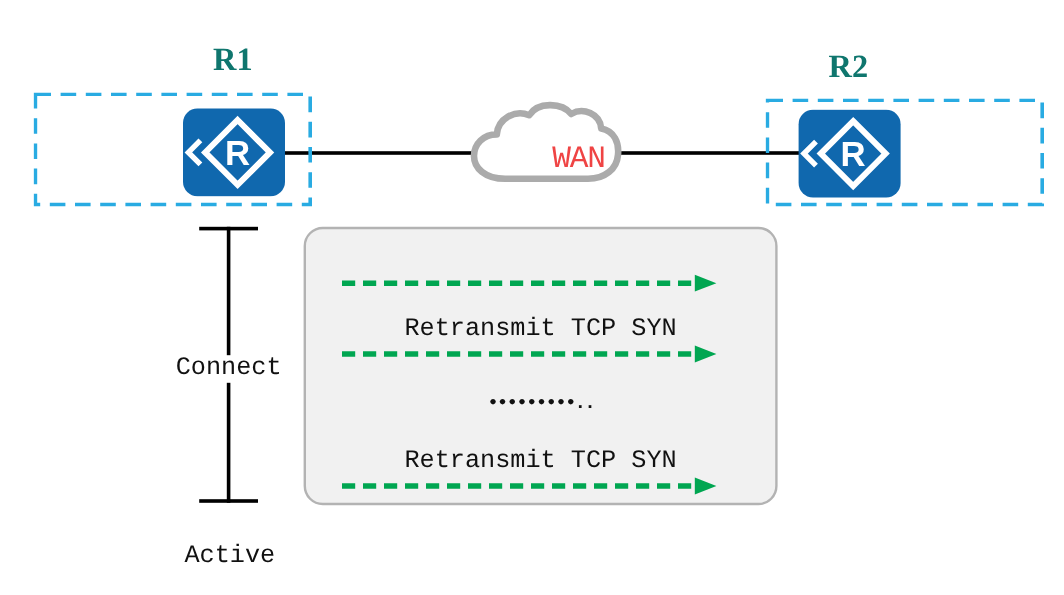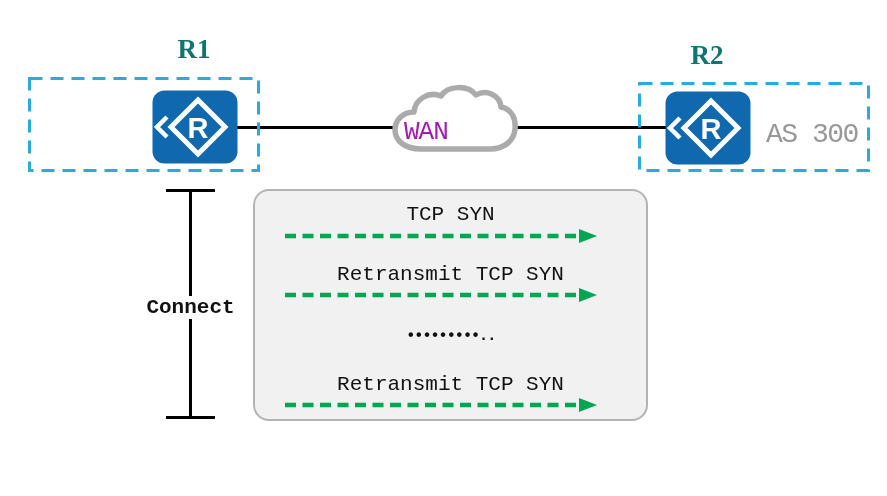--- a/index.html
+++ b/index.html
@@ -10,21 +10,21 @@
   }
   .abs{position:absolute;}
   .node-title{
     font-family:"Liberation Serif","DejaVu Serif",serif;
     font-size:27px;font-weight:600;text-align:center;color:#0f766e;
   }
   .as-label{
     font-size:28px;letter-spacing:-1.5px;color:#989898;white-space:nowrap;
   }
   .wan-label{
-    font-size:26px;letter-spacing:-1px;text-align:left;color:#a21caf;
+    font-size:26px;letter-spacing:-1px;text-align:right;color:#ef4444;
   }
   .conn-line{background:#000;height:2.5px;}
   .vbar{background:#000;}
   .state-label{
     font-size:21px;text-align:center;background:#ffffff;color:#111;
     line-height:23px;
   }
   .msg-panel{
     background:#f1f1f1;border:2px solid #b3b3b3;border-radius:16px;
   }
@@ -50,21 +50,20 @@
   <div class="abs node-title" style="left:663px;top:40px;width:88px;">R2</div>
 
   <svg class="abs" style="left:28px;top:77px;" width="232" height="95">
     <rect x="1.5" y="1.5" width="229" height="92" fill="none" stroke="#29ABE2" stroke-width="3" stroke-dasharray="13 8"></rect>
   </svg>
 
   <svg class="abs" style="left:638px;top:82px;" width="232" height="90">
     <rect x="1.5" y="1.5" width="229" height="87" fill="none" stroke="#29ABE2" stroke-width="3" stroke-dasharray="13 8"></rect>
   </svg>
 
-  <div class="abs as-label" style="left:766px;top:119px;">AS 300</div>
 
   <svg class="abs" style="left:152px;top:90px;" width="86" height="74" viewBox="0 0 86 74">
     <rect x="0.5" y="0.5" width="85" height="73" rx="12" fill="#1068AE"></rect>
     <path d="M46 10 L73 37 L46 64 L19 37 Z" fill="none" stroke="#fff" stroke-width="5"></path>
     <path d="M15 27 L5 37 L15 47" fill="none" stroke="#fff" stroke-width="4.5"></path>
     <text x="46" y="47.5" text-anchor="middle" font-family="Liberation Sans, sans-serif" font-size="29" font-weight="bold" fill="#fff">R</text>
   </svg>
 
   <svg class="abs" style="left:665px;top:91px;" width="86" height="74" viewBox="0 0 86 74">
     <rect x="0.5" y="0.5" width="85" height="73" rx="12" fill="#1068AE"></rect>
@@ -74,25 +73,25 @@
   </svg>
 
   <svg class="abs" style="left:388px;top:86px;overflow:visible;" width="132" height="74" viewBox="0 0 132 74">
     <path d="M33 63 C16 63 7 54 7 44 C7 34 15 26 26 26 C27 13 41 5 53 10 C60 -1 80 -1 88 9 C98 3 112 9 113 21 C124 23 128 33 127 43 C126 55 116 63 102 63 Z" fill="#ffffff" stroke="#ABABAB" stroke-width="5.5" stroke-linejoin="round"></path>
   </svg>
   <div class="abs wan-label" style="left:404px;top:117px;width:100px;">WAN</div>
 
   <div class="abs vbar" style="left:166px;top:189px;width:49px;height:2.5px;"></div>
   <div class="abs vbar" style="left:189px;top:189px;width:2.5px;height:230px;"></div>
   <div class="abs vbar" style="left:166px;top:416px;width:49px;height:2.5px;"></div>
-  <div class="abs state-label" style="left:140px;top:296px;width:101px;font-weight:bold;">Connect</div>
+  <div class="abs state-label" style="left:140px;top:296px;width:101px;">Connect</div>
+  <div class="abs state-label" style="left:141px;top:452px;width:101px;background:transparent;">Active</div>
 
   <div class="abs msg-panel" style="left:253px;top:189px;width:391px;height:228px;">
 
-    <div class="abs msg-label" style="top:13px;">TCP SYN</div>
     <svg class="abs" style="left:28px;top:36px;" width="318" height="18" viewBox="0 0 318 18">
       <line x1="2" y1="9" x2="297" y2="9" stroke="#00A651" stroke-width="4.5" stroke-dasharray="11 6.5"></line>
       <path d="M296 2 L314 9 L296 16 Z" fill="#00A651"></path>
     </svg>
 
     <div class="abs msg-label" style="top:73px;">Retransmit TCP SYN</div>
     <svg class="abs" style="left:28px;top:95px;" width="318" height="18" viewBox="0 0 318 18">
       <line x1="2" y1="9" x2="297" y2="9" stroke="#00A651" stroke-width="4.5" stroke-dasharray="11 6.5"></line>
       <path d="M296 2 L314 9 L296 16 Z" fill="#00A651"></path>
     </svg>

